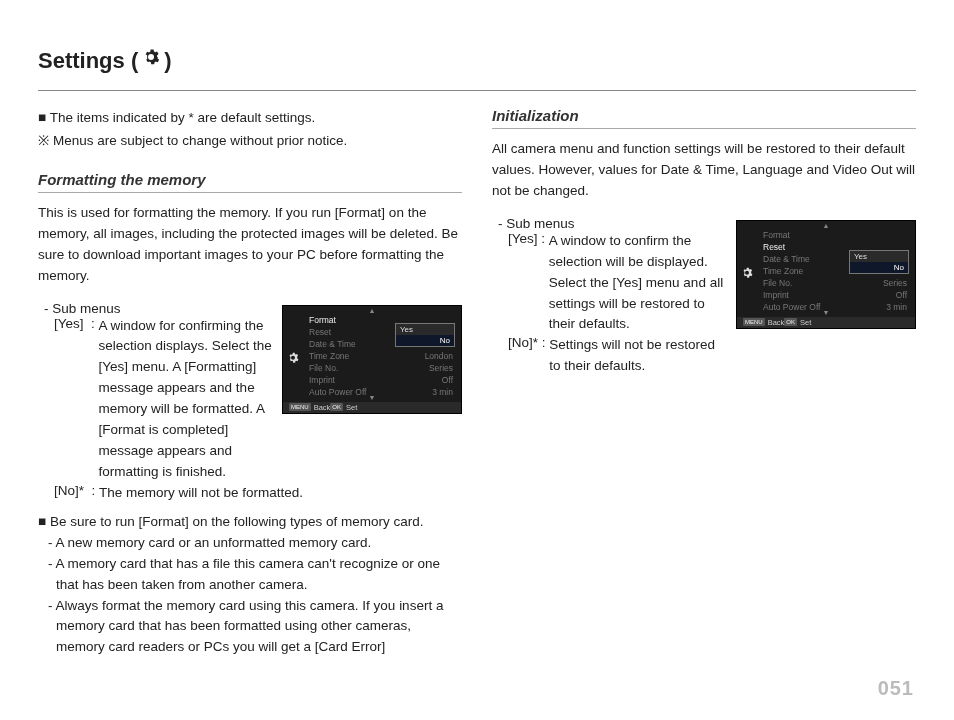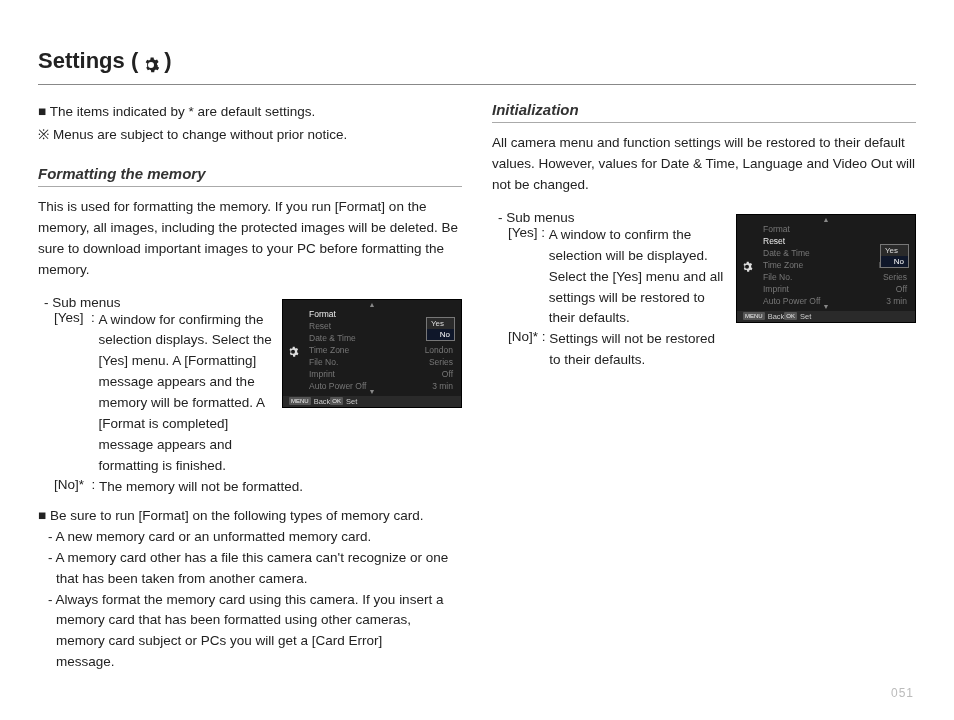--- a/index.html
+++ b/index.html
@@ -10,24 +10,24 @@
     font-family: Arial, Helvetica, sans-serif;
     color: #222;
     position: relative;
     padding: 48px 38px 30px 38px;
     font-size: 14px;
   }
   .page-title {
     font-size: 22px;
     font-weight: bold;
     display: flex;
-    align-items: flex-end;
+    align-items: flex-start;
     gap: 4px;
     border-bottom: 1.5px solid #888;
-    padding-bottom: 10px;
+    padding-bottom: 16px;
     margin-bottom: 16px;
   }
   .gear-icon-main svg { display: block; }
   .columns {
     display: flex;
     gap: 30px;
   }
   .col {
     flex: 1;
     min-width: 0;
@@ -62,22 +62,22 @@
     margin: 4px 0 8px 10px;
   }
   .notes2 { margin-top: 8px; }
   .notes2 .n-line { font-size: 13.5px; line-height: 1.55; }
   .notes2 .n-line.indent1 { margin-left: 10px; text-indent: -8px; padding-left: 8px; }
   .notes2 .n-line.indent2 { margin-left: 18px; }
   .page-num {
     position: absolute;
     right: 40px;
     bottom: 20px;
-    font-size: 12px;
-    font-weight: normal;
+    font-size: 20px;
+    font-weight: bold;
     color: #bbb;
     letter-spacing: 1px;
   }
 
   
   .cam {
     width: 180px;
     background: #1b1b1b;
     border: 1px solid #000;
     font-size: 8.5px;
@@ -122,21 +122,21 @@
     left: 4px;
     top: 50%;
     transform: translateY(-60%);
     color: #ddd;
   }
   .cam-side svg { display:block; }
   .opt-box {
     position: absolute;
     right: 6px;
     top: 17px;
-    width: 29px;
+    width: 60px;
     border: 1px solid #777;
     background: #2a2a2a;
     font-size: 8px;
   }
   .opt-box .opt { padding: 1px 4px; color: #ddd; }
   .opt-box .opt.sel { background: #0f172a; color: #fff; text-align: right; }
 </style>
 </head>
 <body>
 
@@ -231,26 +231,25 @@
         <div class="def-val">The memory will not be formatted.</div>
       </div>
       <div style="clear:both"></div>
     </div>
 
     <div class="notes2">
       <div class="n-line">
         <span>■ </span><span>Be sure to run [Format] on the following types of memory card.</span>
       </div>
       <div class="n-line indent1">- A new memory card or an unformatted memory card.</div>
-      <div class="n-line indent1">- A memory card other has a file this camera can't recognize or one</div>
+      <div class="n-line indent1">- A memory card that has a file this camera can't recognize or one</div>
       <div class="n-line indent2">that has been taken from another camera.</div>
       <div class="n-line indent1">- Always format the memory card using this camera. If you insert a</div>
       <div class="n-line indent2">memory card that has been formatted using other cameras,</div>
-      <div class="n-line indent2">memory card subject or PCs you will get a [Card Error]</div>
-      <div class="n-line indent2">message.</div>
+      <div class="n-line indent2">memory card readers or PCs you will get a [Card Error]</div>
     </div>
   </div>
 
   <div class="col">
     <h2 class="section-h" style="margin-top:0">Initialization</h2>
     <p class="body-text">All camera menu and function settings will be restored to their default values. However, values for Date &amp; Time, Language and Video Out will not be changed.</p>
 
     <div class="sub-block">
 
       <div class="float-box">

